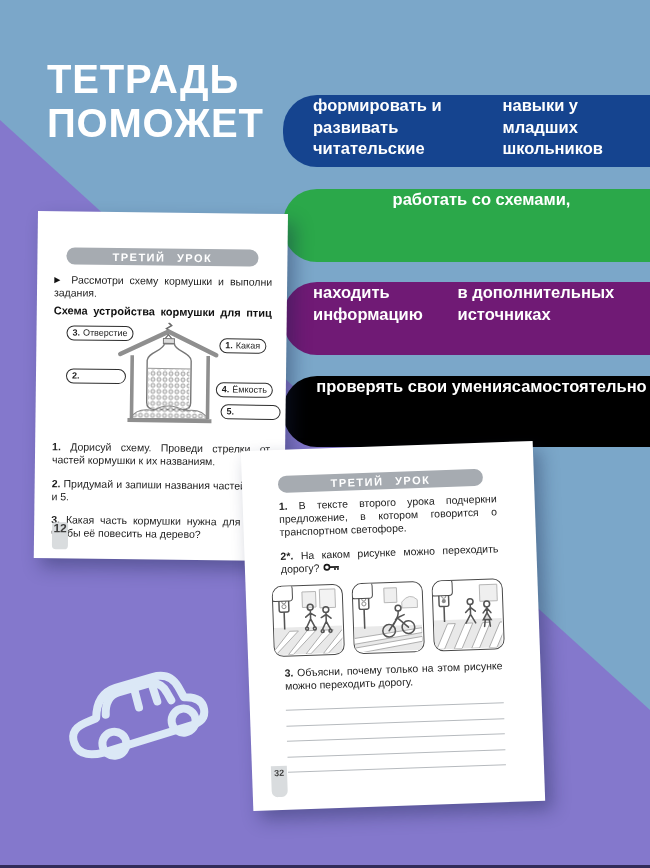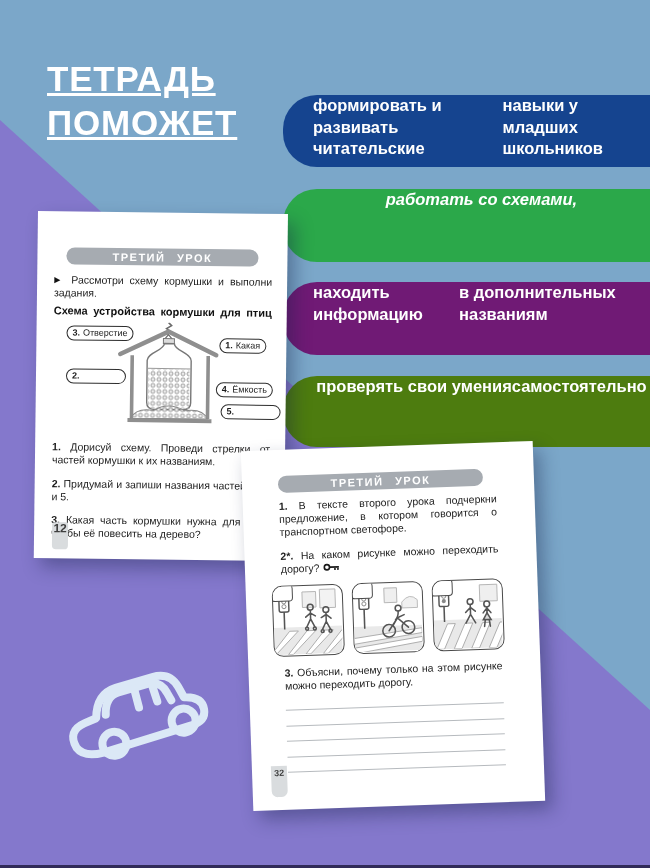--- a/index.html
+++ b/index.html
@@ -6,30 +6,30 @@
   body{width:650px;height:868px;position:relative;overflow:hidden;
        background:#7BA7C9;font-family:"Liberation Sans",sans-serif;}
 
   .purple-wedge{position:absolute;inset:0;background:#8478CC;
     clip-path:polygon(0 120px,650px 710px,650px 868px,0 868px);}
 
   .bottom-strip{position:absolute;left:0;right:0;bottom:0;height:3px;background:#221d44;opacity:.85;}
 
   
   .poster-title{position:absolute;left:47px;top:57px;color:#fff;font-weight:700;
-    font-size:35px;line-height:44px;letter-spacing:.8px;z-index:1;text-decoration:underline;}
+    font-size:40px;line-height:44px;letter-spacing:.8px;z-index:1;}
 
   
   .banner{position:absolute;left:283px;width:367px;display:flex;flex-direction:row;
     justify-content:center;padding-left:30px;box-sizing:border-box;
     border-radius:34px 0 0 34px;color:#fff;font-weight:700;font-size:16.5px;line-height:21.5px;z-index:1;}
   .banner.b1{top:95px;height:72px;background:#15448F;}
-  .banner.b2{top:189px;height:73px;background:#2BA84A;font-style:italic;}
+  .banner.b2{top:189px;height:73px;background:#2BA84A;}
   .banner.b3{top:282px;height:73px;background:#701a75;}
-  .banner.b4{top:376px;height:71px;background:#4d7c0f;}
+  .banner.b4{top:376px;height:71px;background:#000000;}
 
   
   .page{position:absolute;background:#fff;box-shadow:7px 9px 18px rgba(22,32,72,.38);}
   .page1{left:38px;top:211px;width:250px;height:347px;transform:rotate(.7deg);
     transform-origin:top left;z-index:2;}
   .page2{left:247px;top:446px;width:292px;height:360px;transform:rotate(-2deg);z-index:3;}
 
   .pill{height:17px;background:#A6ABB1;border-radius:9px;color:#fff;font-weight:700;
     font-size:11px;letter-spacing:1.5px;word-spacing:7px;display:flex;align-items:center;
     justify-content:center;}
@@ -85,21 +85,21 @@
 
 <div class="banner b1">
   <div>формировать и развивать читательские</div>
   <div>навыки у младших школьников</div>
 </div>
 <div class="banner b2">
   <div>работать со схемами,</div>
 </div>
 <div class="banner b3">
   <div>находить информацию</div>
-  <div>в дополнительных названиям</div>
+  <div>в дополнительных источниках</div>
 </div>
 <div class="banner b4">
   <div>проверять свои умения</div>
   <div>самостоятельно</div>
 </div>
 
 <div class="page page1">
   <div class="pill">
     <span>ТРЕТИЙ УРОК</span>
   </div>

